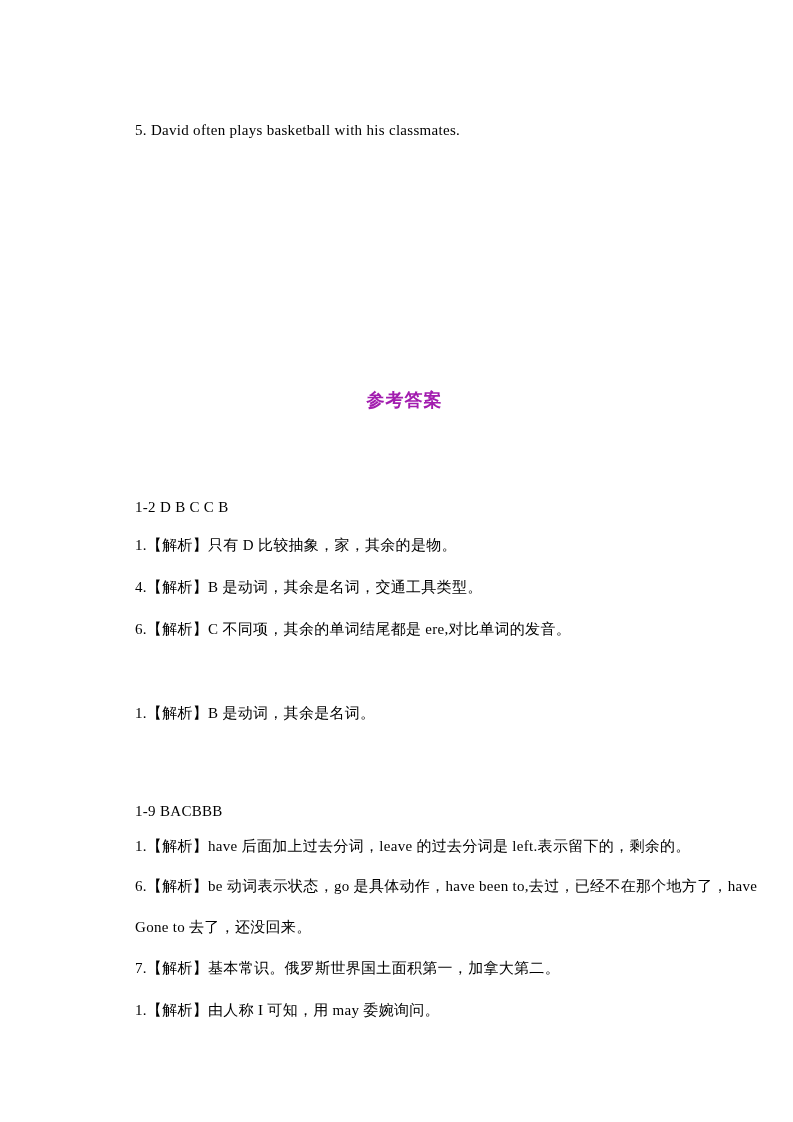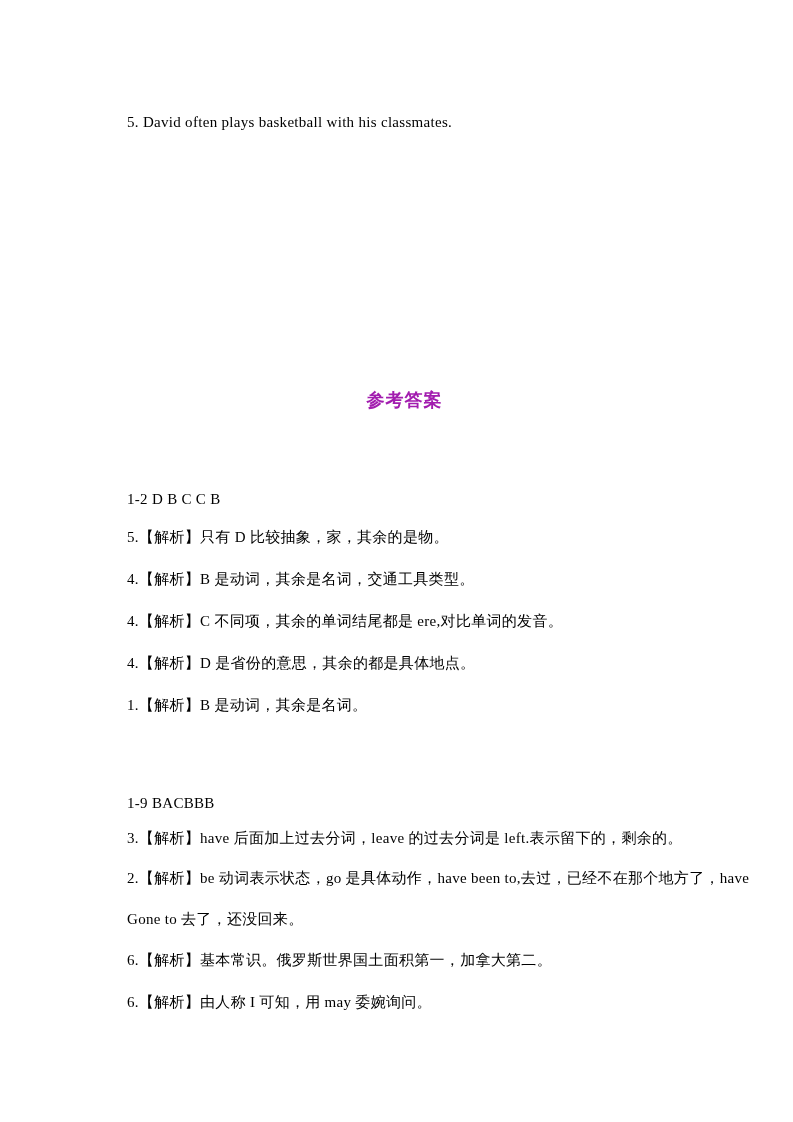--- a/index.html
+++ b/index.html
@@ -13,21 +13,21 @@
     height: 1122px;
     background: #ffffff;
     color: #000000;
     font-family: "Liberation Serif", "DejaVu Serif", serif;
     overflow: hidden;
   }
   .doc-line {
     position: absolute;
     left: 119px;
     right: 48px;
-    margin: 8px;
+    margin: 16px;
     font-size: 15px;
     line-height: 20px;
     white-space: nowrap;
     letter-spacing: 0.3px;
     color: #000000;
   }
   .doc-heading {
     position: absolute;
     left: 0;
     width: 100%;
@@ -44,35 +44,34 @@
 <body>
 
 <div class="page">
 
   <p class="doc-line" style="top:104px">5. David often plays basketball with his classmates.</p>
 
   <h1 class="doc-heading" style="top:381px">参考答案</h1>
 
   <p class="doc-line" style="top:481px">1-2 D B C C B</p>
 
-  <p class="doc-line" style="top:519px">5.【解析】只有 D 比较抽象，家，其余的是物。</p>
+  <p class="doc-line" style="top:519px">1.【解析】只有 D 比较抽象，家，其余的是物。</p>
 
   <p class="doc-line" style="top:561px">4.【解析】B 是动词，其余是名词，交通工具类型。</p>
 
-  <p class="doc-line" style="top:603px">4.【解析】C 不同项，其余的单词结尾都是 ere,对比单词的发音。</p>
+  <p class="doc-line" style="top:603px">6.【解析】C 不同项，其余的单词结尾都是 ere,对比单词的发音。</p>
 
-  <p class="doc-line" style="top:645px">4.【解析】D 是省份的意思，其余的都是具体地点。</p>
 
   <p class="doc-line" style="top:687px">1.【解析】B 是动词，其余是名词。</p>
 
   <p class="doc-line" style="top:785px">1-9 BACBBB</p>
 
-  <p class="doc-line" style="top:820px">3.【解析】have 后面加上过去分词，leave 的过去分词是 left.表示留下的，剩余的。</p>
+  <p class="doc-line" style="top:820px">1.【解析】have 后面加上过去分词，leave 的过去分词是 left.表示留下的，剩余的。</p>
 
-  <p class="doc-line" style="top:860px">2.【解析】be 动词表示状态，go 是具体动作，have been to,去过，已经不在那个地方了，have</p>
+  <p class="doc-line" style="top:860px">6.【解析】be 动词表示状态，go 是具体动作，have been to,去过，已经不在那个地方了，have</p>
 
   <p class="doc-line" style="top:901px">Gone to 去了，还没回来。</p>
 
-  <p class="doc-line" style="top:942px">6.【解析】基本常识。俄罗斯世界国土面积第一，加拿大第二。</p>
+  <p class="doc-line" style="top:942px">7.【解析】基本常识。俄罗斯世界国土面积第一，加拿大第二。</p>
 
-  <p class="doc-line" style="top:984px">6.【解析】由人称 I 可知，用 may 委婉询问。</p>
+  <p class="doc-line" style="top:984px">1.【解析】由人称 I 可知，用 may 委婉询问。</p>
 
 </div>
 
 </body></html>

